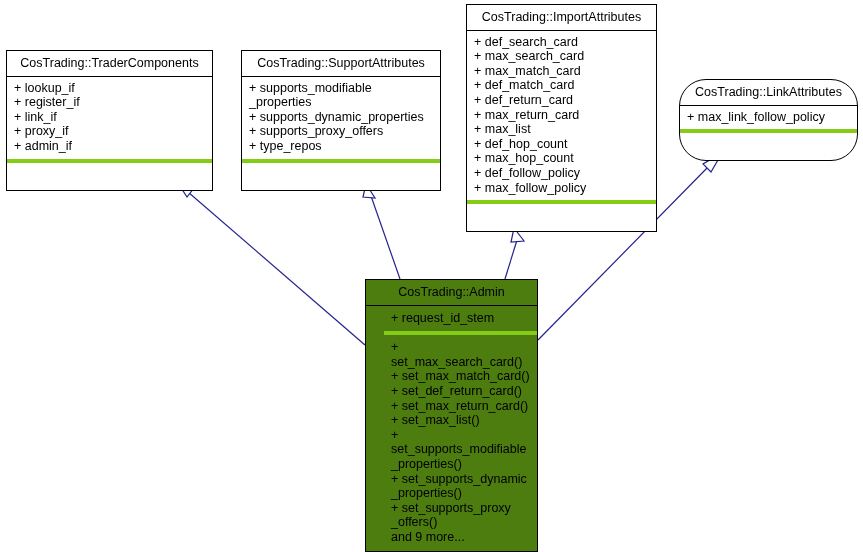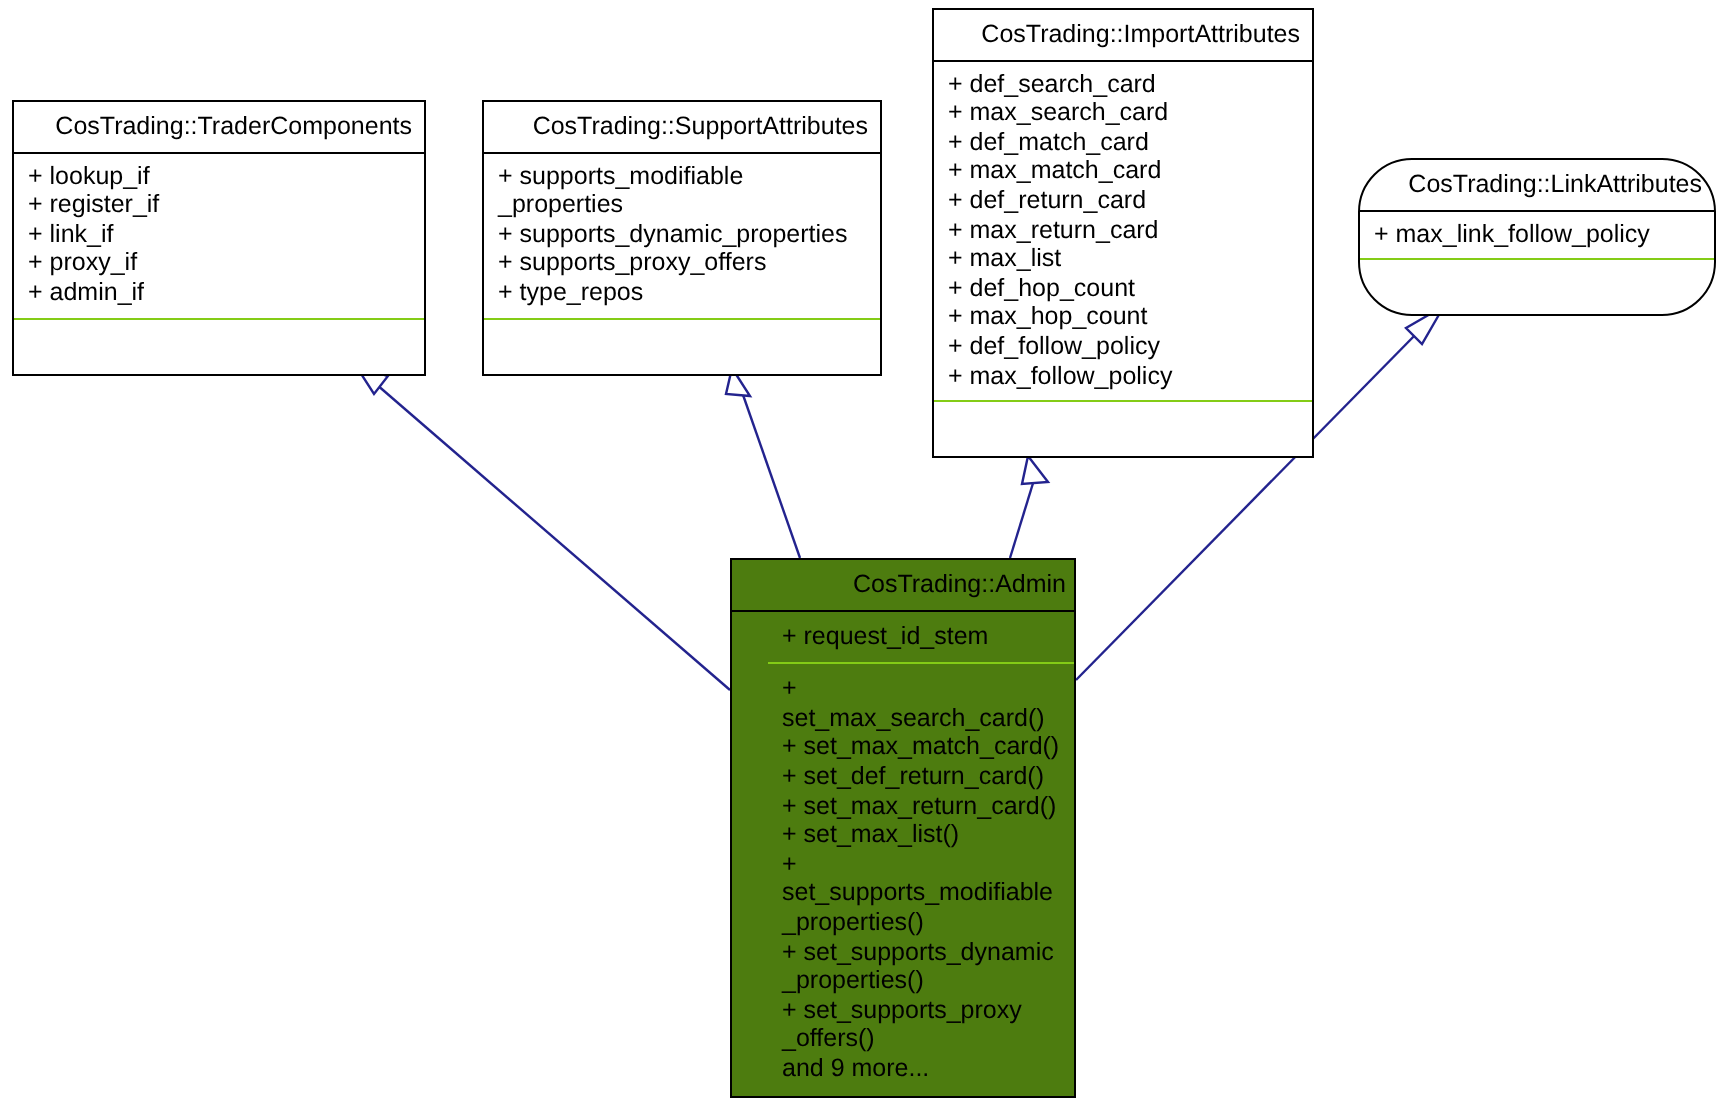--- a/index.html
+++ b/index.html
@@ -31,28 +31,28 @@
     border: 1px solid #000000;
     background: #ffffff;
     font-size: 12.5px;
     color: #000000;
     line-height: 14.6px;
   }
   .uml-class.highlight {
     background: #4d7c0f;
   }
   .cls-title {
-    text-align: right;
+    text-align: center;
     padding: 5px 6px 5px 6px;
     border-bottom: 1px solid #000000;
     white-space: nowrap;
   }
   .cls-section {
     padding: 4px 7px 5px 7px;
-    border-bottom: 1px solid #84cc16;
+    border-bottom: 4px solid #84cc16;
   }
   .cls-section:last-child {
     border-bottom: none;
   }
   .cls-section.empty {
     min-height: 17px;
     padding-top: 5px;
     padding-bottom: 5px;
   }
   .cls-row {
@@ -118,22 +118,22 @@
       <div class="cls-row">+ type_repos</div>
     </div>
     <div class="cls-section empty"></div>
   </div>
 
   <div class="uml-class" id="cls-importattributes">
     <div class="cls-title">CosTrading::ImportAttributes</div>
     <div class="cls-section">
       <div class="cls-row">+ def_search_card</div>
       <div class="cls-row">+ max_search_card</div>
+      <div class="cls-row">+ max_match_card</div>
       <div class="cls-row">+ def_match_card</div>
-      <div class="cls-row">+ max_match_card</div>
       <div class="cls-row">+ def_return_card</div>
       <div class="cls-row">+ max_return_card</div>
       <div class="cls-row">+ max_list</div>
       <div class="cls-row">+ def_hop_count</div>
       <div class="cls-row">+ max_hop_count</div>
       <div class="cls-row">+ def_follow_policy</div>
       <div class="cls-row">+ max_follow_policy</div>
     </div>
     <div class="cls-section empty"></div>
   </div>

